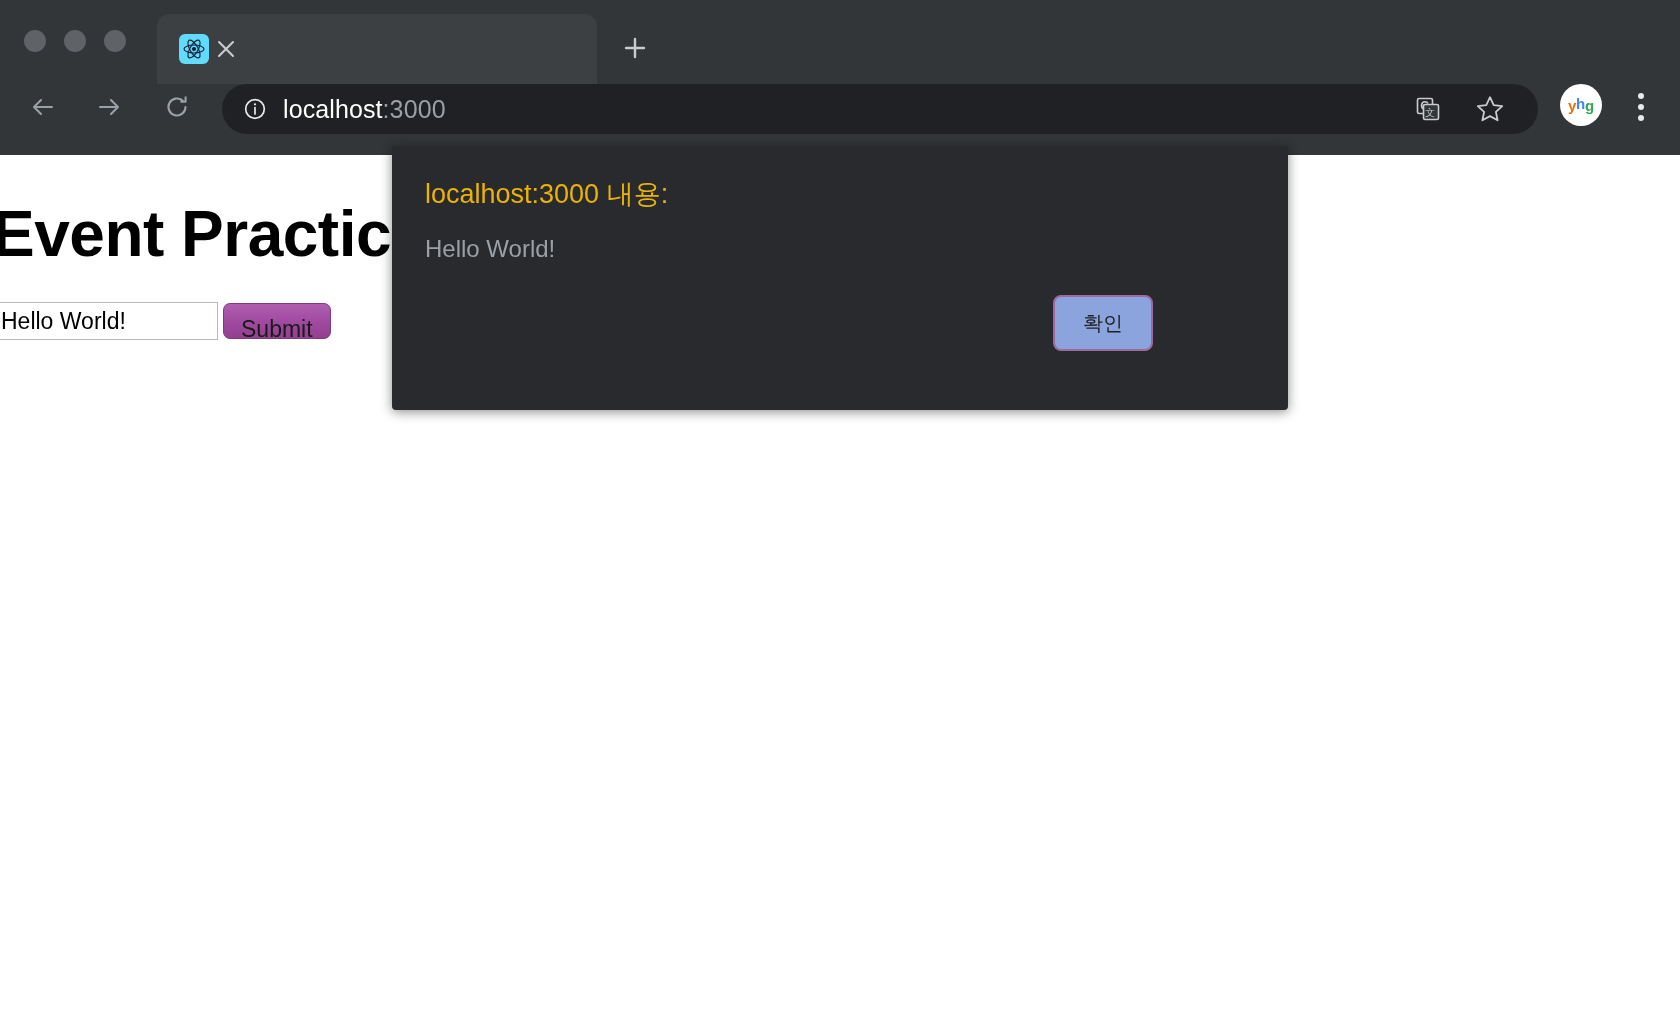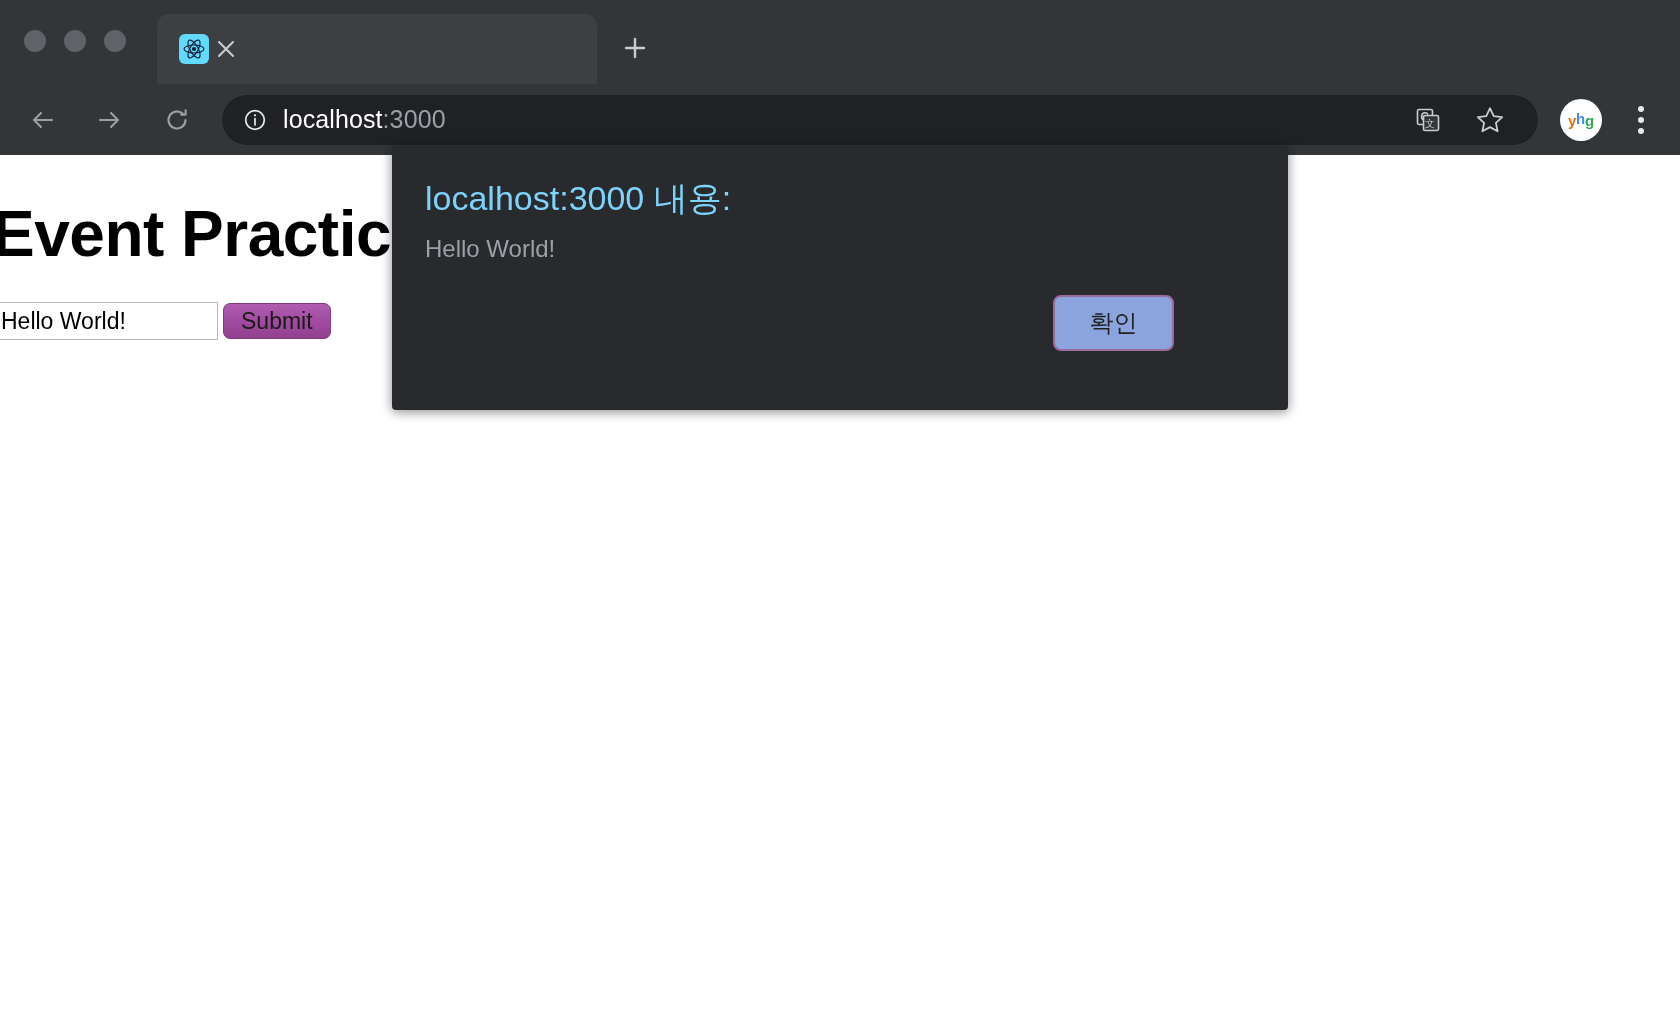--- a/index.html
+++ b/index.html
@@ -99,21 +99,20 @@
   }
 
   
   .toolbar {
     position: absolute;
     left: 0; top: 84px;
     width: 1680px;
     height: 71px;
     background: #323639;
     display: flex;
-    align-items: center;
   }
 
   .nav-btn {
     width: 46px; height: 46px;
     display: flex; align-items: center; justify-content: center;
     border-radius: 50%;
     flex: 0 0 auto;
   }
   .nav-back { margin-left: 20px; }
   .nav-fwd  { margin-left: 20px; }
@@ -227,21 +226,21 @@
     font-size: 23px;
     font-family: "Liberation Sans", sans-serif;
     padding: 0 4px;
     outline: none;
     border-radius: 0;
   }
 
   .submit-btn {
     margin-left: 5px;
     height: 36px;
-    padding: 0 17px;
+    padding: 8px 17px;
     border: 1px solid #7d3c7d;
     border-radius: 7px;
     background: linear-gradient(to bottom, #b05db0 0%, #9f4a9f 55%, #93408f 100%);
     color: #1a1a1a;
     font-size: 23px;
     font-family: "Liberation Sans", sans-serif;
     line-height: 34px;
     cursor: pointer;
   }
 
@@ -255,45 +254,45 @@
     background: #292a2d;
     border-radius: 0 0 4px 4px;
     box-shadow: 0 2px 12px rgba(0,0,0,.45);
     z-index: 50;
   }
 
   .dialog-title {
     position: absolute;
     left: 33px;
     top: 30px;
-    font-size: 34px;
-    color: #7dd3fc;
+    font-size: 27px;
+    color: #eab308;
     white-space: nowrap;
   }
 
   .dialog-message {
     position: absolute;
     left: 33px;
     top: 89px;
     font-size: 24px;
     color: #9aa0a6;
     white-space: nowrap;
   }
 
   .dialog-confirm-btn {
     position: absolute;
     left: 661px;
     top: 149px;
-    width: 121px;
+    width: 100px;
     height: 56px;
     background: #8ba4dd;
     border: 2px solid #9b6b9e;
     border-radius: 8px;
     color: #202124;
-    font-size: 24px;
+    font-size: 20px;
     font-family: "Liberation Sans", sans-serif;
     cursor: pointer;
     display: flex;
     align-items: center;
     justify-content: center;
   }
 </style>
 </head>
 <body>
 

